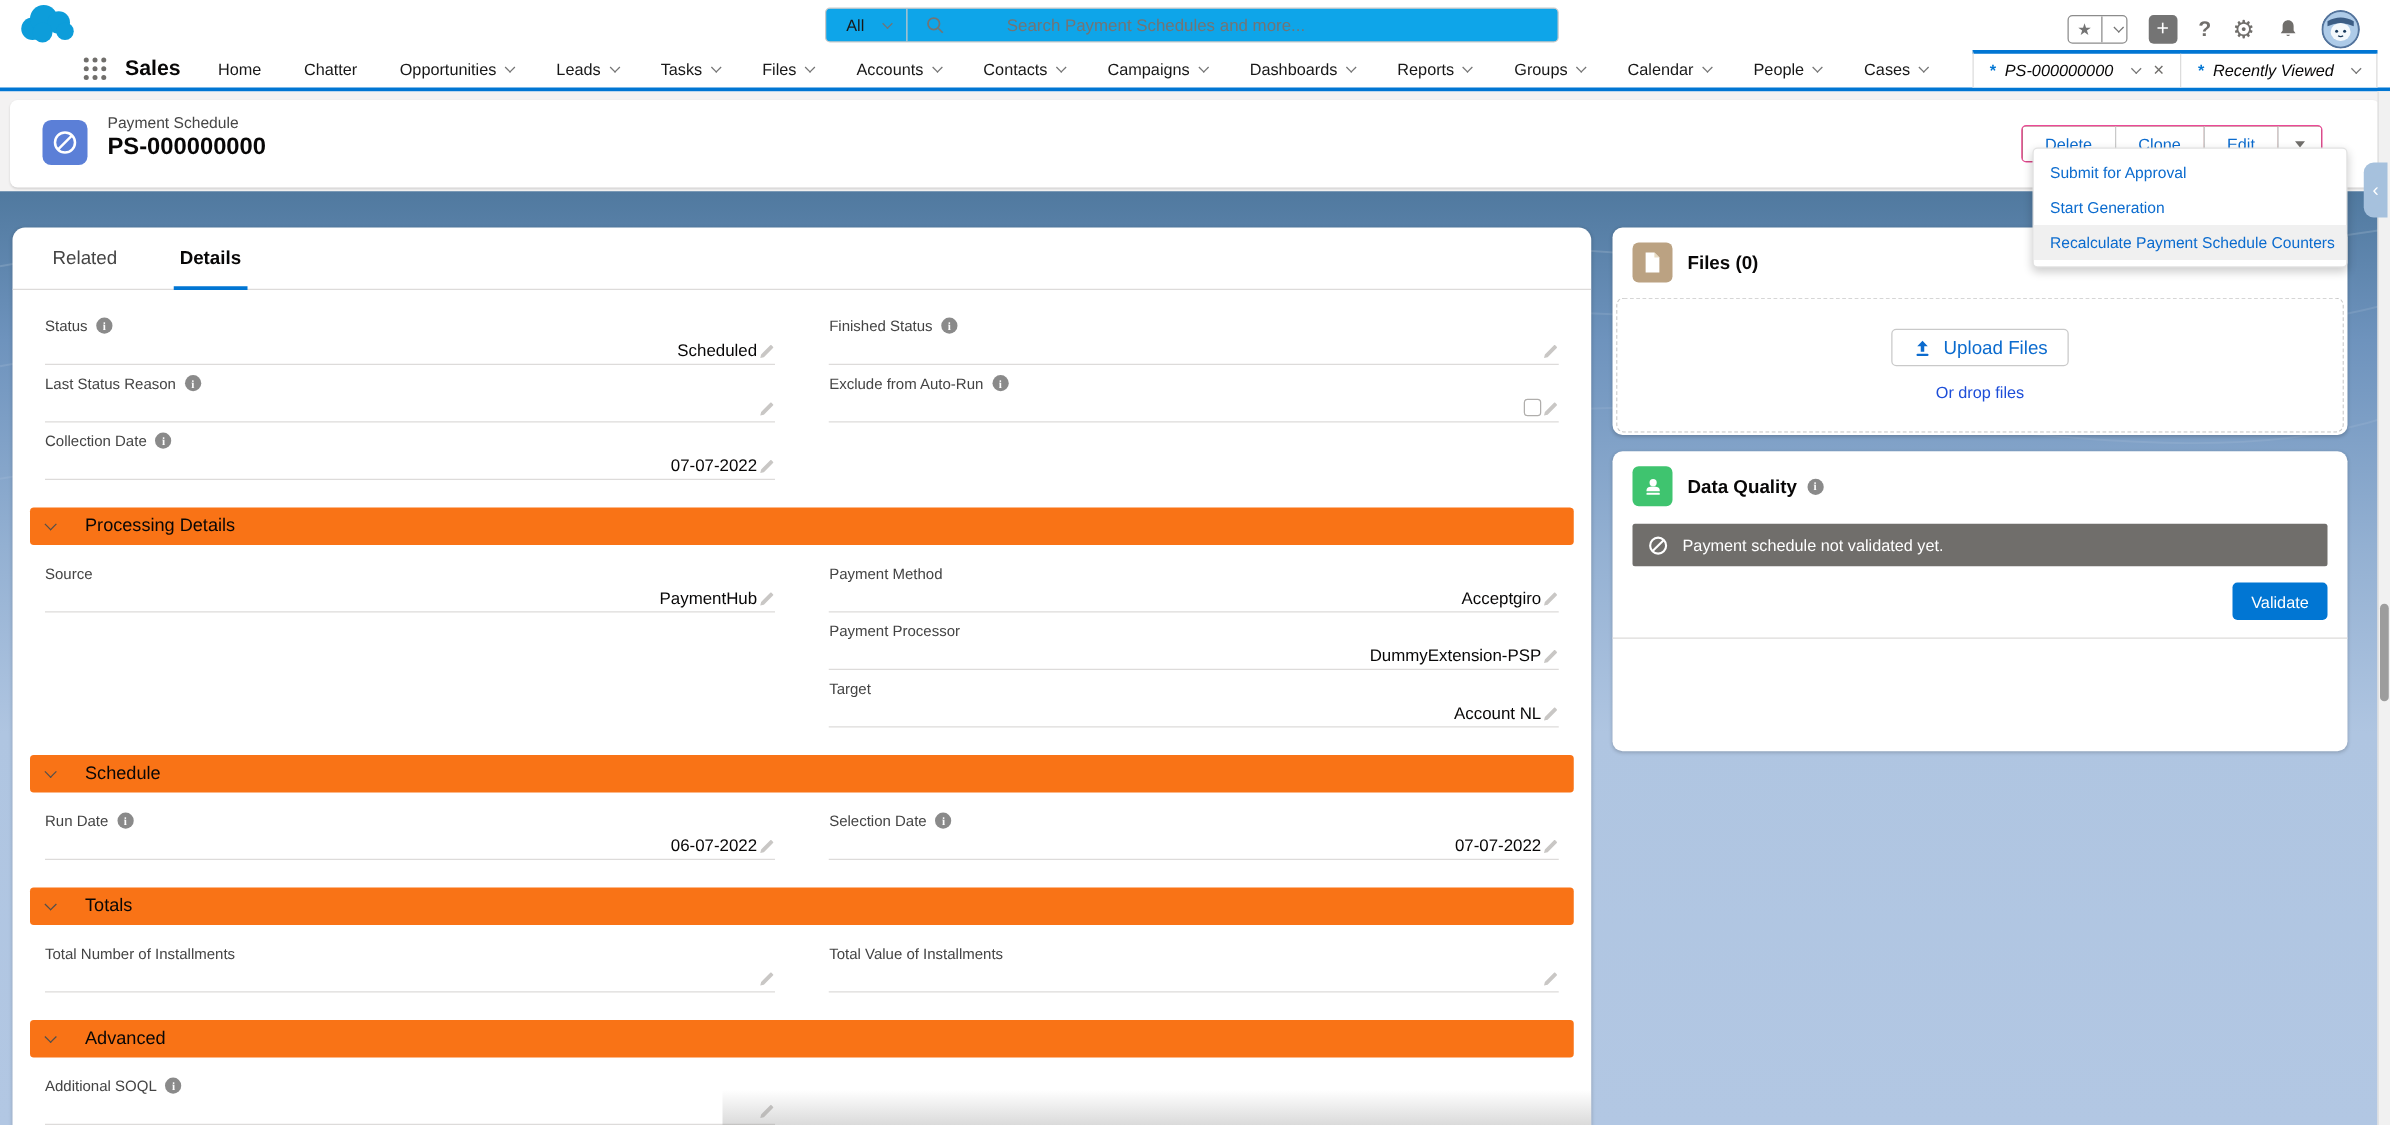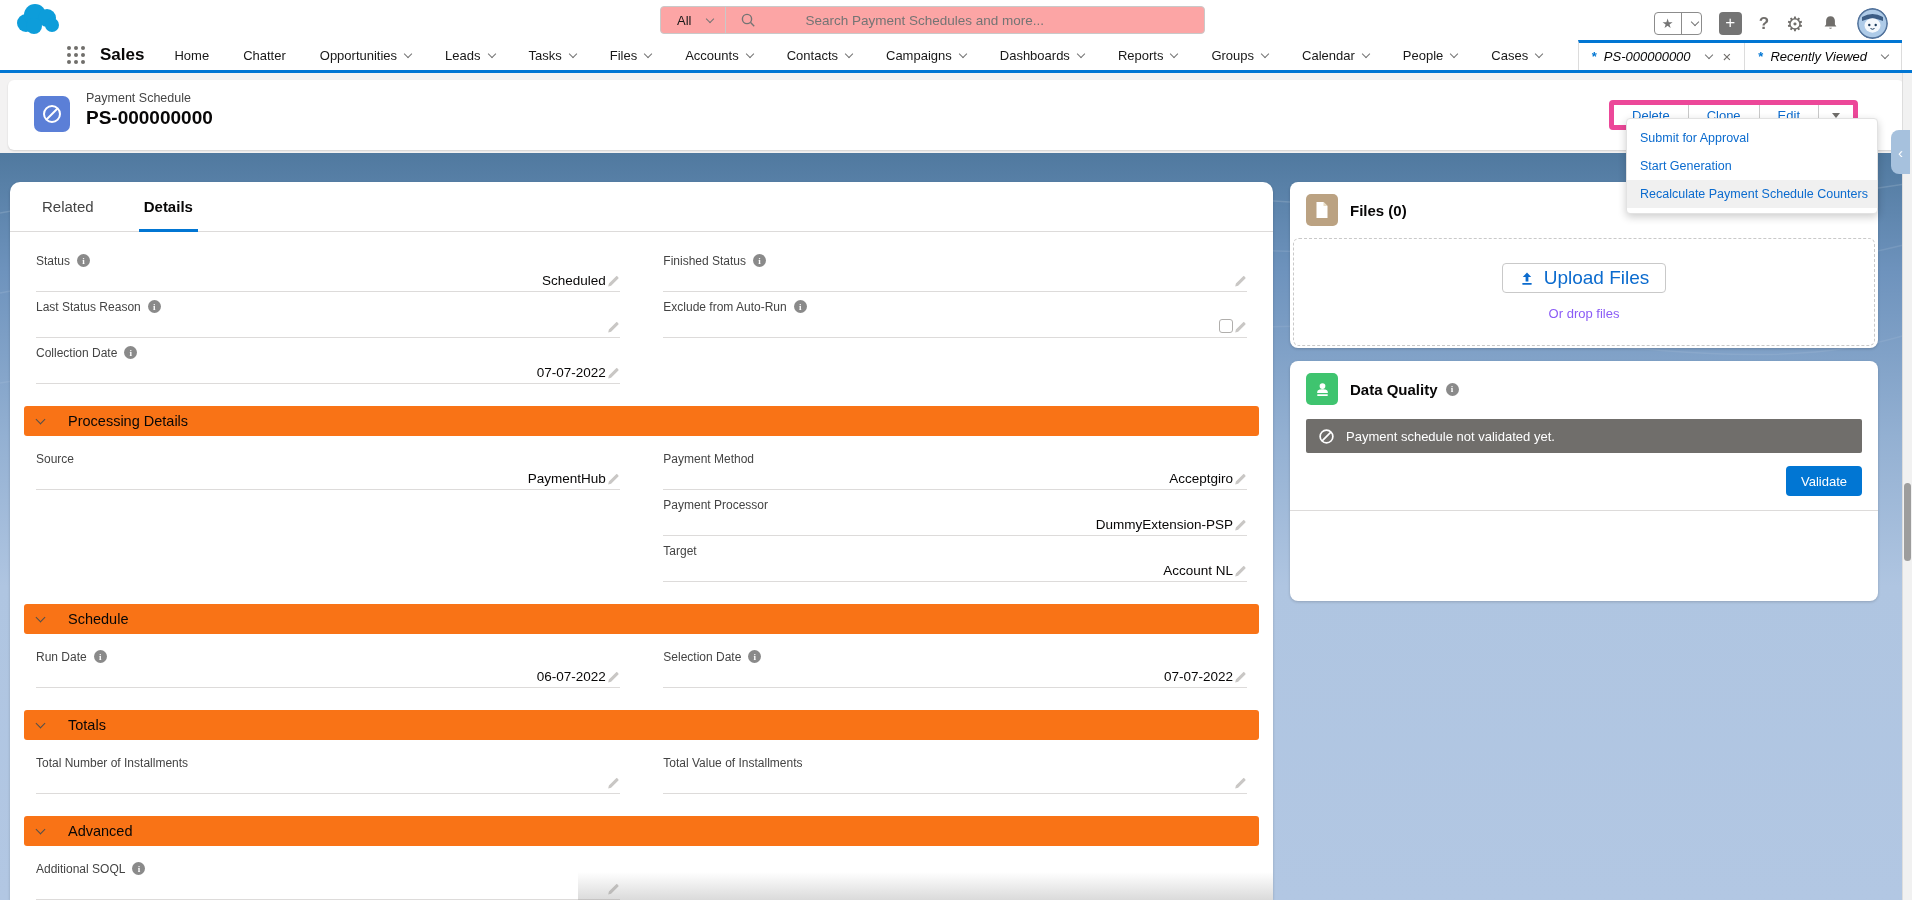--- a/index.html
+++ b/index.html
@@ -13,22 +13,22 @@
 
   
   .gray-strip{position:absolute;top:73px;left:0;width:100%;height:80px;background:#f3f2f2;}
   .bg-blue{position:absolute;top:153px;left:0;width:100%;height:747px;
     background:linear-gradient(180deg,#50799f 0%,#6e93bd 16%,#93b0d2 38%,#afc5e1 58%,#b2c7e3 100%);}
   .bg-blue svg{display:block;}
 
   
   .global-header{position:absolute;top:0;left:0;width:100%;height:40px;background:#fff;z-index:10;}
   .logo{position:absolute;left:14px;top:2px;}
-  .search-box{position:absolute;left:660px;top:6px;width:545px;height:28px;border:1px solid #c9c9c9;
-    border-radius:4px;background:#fca5a5;display:flex;align-items:center;}
+  .search-box{position:absolute;left:660px;top:6px;width:587px;height:28px;border:1px solid #c9c9c9;
+    border-radius:4px;background:#0ea5e9;display:flex;align-items:center;}
   .scope-btn{display:flex;align-items:center;gap:8px;height:100%;padding:0 12px 0 16px;border:none;
     border-right:1px solid #c9c9c9;background:transparent;font-size:13px;color:#181818;font-family:inherit;}
   .search-glass{margin:0 10px 0 14px;display:flex;}
   .search-box input{flex:1;border:none;outline:none;font-size:13.5px;color:#181818;font-family:inherit;background:transparent;margin-left:39px;}
   .search-box input::placeholder{color:#747474;}
   .hdr-icons{position:absolute;right:24px;top:8px;display:flex;align-items:center;gap:17px;}
   .fav-pill{display:flex;height:23px;border:1px solid #8c8c8c;border-radius:4px;overflow:hidden;}
   .fav-pill>span{display:flex;align-items:center;justify-content:center;color:#747474;}
   .fav-star{width:27px;font-size:13px;border-right:1px solid #8c8c8c;}
   .fav-caret{width:19px;}
@@ -55,21 +55,21 @@
   .dirty-star{color:var(--brand);font-style:normal;font-weight:700;}
   .close-x{font-style:normal;color:#706e6b;font-size:15px;margin-left:4px;}
 
   
   .record-card{position:absolute;left:8px;top:80px;width:1896px;height:70px;background:#fff;
     border-radius:6px;box-shadow:0 1px 2px rgba(0,0,0,.14);z-index:5;}
   .rec-icon{position:absolute;left:26px;top:16px;width:36px;height:36px;border-radius:7px;
     background:var(--record-icon);display:flex;align-items:center;justify-content:center;}
   .rec-entity{position:absolute;left:78px;top:11px;font-size:12.5px;color:#464646;}
   .rec-title{position:absolute;left:78px;top:27px;font-size:19px;font-weight:700;color:#080707;}
-  .action-group{position:absolute;right:46px;top:20px;display:flex;height:30px;border:5px solid #ec4899;
+  .action-group{position:absolute;right:46px;top:20px;display:flex;height:30px;border:1px solid #ec4899;
     border-radius:4px;overflow:hidden;background:#7f1d1d;}
   .action-btn{border:none;background:#fff;color:var(--link);font-size:13px;padding:0 18px;
     font-family:inherit;border-left:1px solid #c9c9c9;}
   .action-btn:first-child{border-left:none;}
   .action-caret{padding:0 13px;display:flex;align-items:center;}
   .tri-down{width:0;height:0;border-left:4.5px solid transparent;border-right:4.5px solid transparent;
     border-top:5.5px solid #706e6b;}
 
   
   .dropdown{position:absolute;right:34px;top:118px;width:252px;background:#fff;border:1px solid #e2e2e2;
@@ -109,22 +109,22 @@
   .side-card{position:absolute;left:1290px;width:588px;background:#fff;border-radius:8px;
     box-shadow:0 1px 3px rgba(0,0,0,.18);z-index:5;}
   .files-card{top:182px;height:166px;}
   .dq-card{top:361px;height:240px;}
   .card-head{display:flex;align-items:center;gap:12px;padding:12px 16px 10px;}
   .obj-icon{width:32px;height:32px;border-radius:5px;display:flex;align-items:center;justify-content:center;flex:none;}
   .card-title{font-size:15px;font-weight:700;color:#080707;display:flex;align-items:center;gap:8px;}
   .files-body{margin:2px 3px 3px;border:1px dashed #c9c9c9;border-radius:6px;height:108px;
     display:flex;flex-direction:column;align-items:center;justify-content:center;gap:13px;}
   .upload-btn{display:flex;align-items:center;gap:9px;height:30px;padding:0 16px;border:1px solid #c9c9c9;
-    border-radius:4px;background:#fff;color:var(--link);font-size:19px;font-family:inherit;}
-  .drop-hint{font-size:13px;color:#8b5cf6;}
+    border-radius:4px;background:#fff;color:var(--link);font-size:15px;font-family:inherit;}
+  .drop-hint{font-size:13px;color:#1d4ed8;}
   .dq-banner{margin:4px 16px 0;height:34px;background:var(--banner-gray);border-radius:2px;display:flex;
     align-items:center;gap:11px;padding:0 12px;color:#fff;font-size:13px;}
   .dq-actions{display:flex;justify-content:flex-end;padding:13px 16px 14px;margin-left:48px;}
   .validate-btn{height:30px;padding:0 15px;background:var(--brand);color:#fff;border:none;border-radius:4px;
     font-size:13px;font-family:inherit;}
   .dq-footer{border-top:1px solid #dddbda;height:42px;}
 
   
   .edge-toggle{position:absolute;right:2px;top:130px;width:19px;height:44px;background:#a6c1dd;border:none;
     border-radius:8px 0 0 8px;color:#fff;font-size:15px;z-index:30;display:flex;align-items:center;

